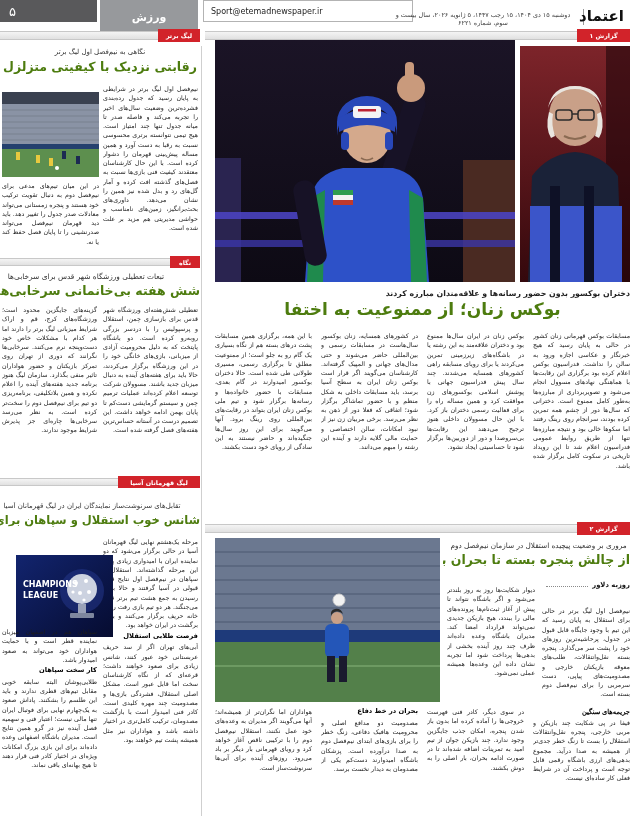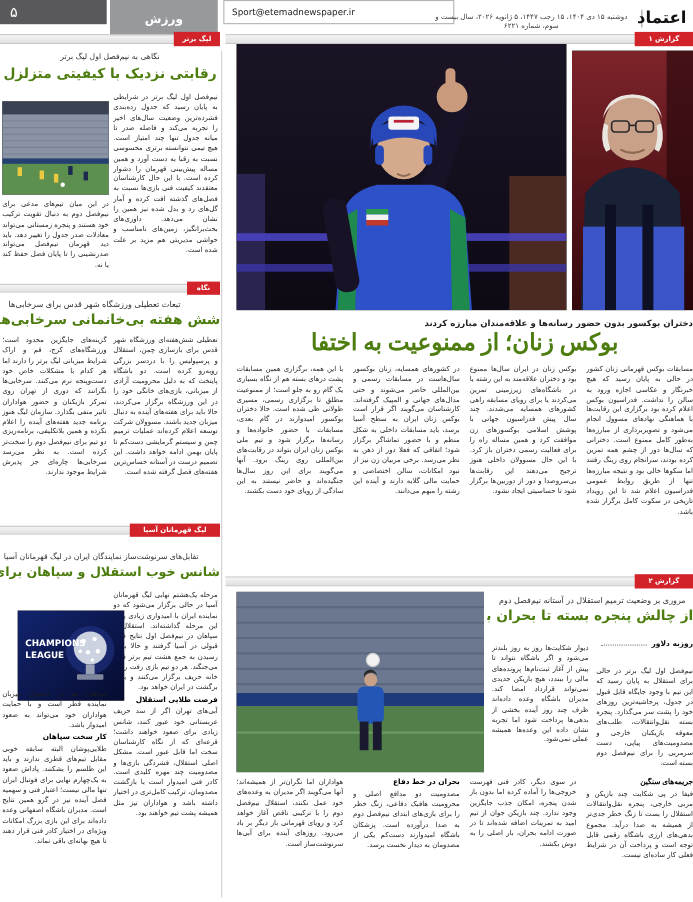--- a/index.html
+++ b/index.html
@@ -203,21 +203,21 @@
       <g stroke="#2a2a2a" stroke-width="1.5" fill="none">
         <rect x="36" y="64" width="16" height="10" rx="3"></rect>
         <rect x="58" y="64" width="16" height="10" rx="3"></rect>
         <line x1="52" y1="68" x2="58" y2="68"></line>
       </g>
       <path d="M44 90 q11 6 22 0" stroke="#8a6a52" stroke-width="2" fill="none"></path>
     </svg>
   </div>
 
   <div class="abs kick2" style="left:215px;top:289px;width:415px;text-align:right;">دختران بوکسور بدون حضور رسانه‌ها و علاقه‌مندان مبارزه کردند</div>
-  <div class="abs hl" style="left:215px;top:299px;width:415px;font-size:21px;font-family:Liberation Serif, serif;">بوکس زنان؛ از ممنوعیت به اختفا</div>
+  <div class="abs hl" style="left:215px;top:299px;width:415px;font-size:17px;">بوکس زنان؛ از ممنوعیت به اختفا</div>
 
   <div class="abs bt" style="left:533px;top:331px;width:97px;height:166px;">مسابقات بوکس قهرمانی زنان کشور در حالی به پایان رسید که هیچ خبرنگار و عکاسی اجازه ورود به سالن را نداشت. فدراسیون بوکس اعلام کرده بود برگزاری این رقابت‌ها با هماهنگی نهادهای مسوول انجام می‌شود و تصویربرداری از مبارزه‌ها به‌طور کامل ممنوع است. دخترانی که سال‌ها دور از چشم همه تمرین کرده بودند، سرانجام روی رینگ رفتند اما سکوها خالی بود و نتیجه مبارزه‌ها تنها از طریق روابط عمومی فدراسیون اعلام شد تا این رویداد تاریخی در سکوت کامل برگزار شده باشد.</div>
   <div class="abs bt" style="left:427px;top:331px;width:97px;height:166px;">بوکس زنان در ایران سال‌ها ممنوع بود و دختران علاقه‌مند به این رشته یا در باشگاه‌های زیرزمینی تمرین می‌کردند یا برای رویای مسابقه راهی کشورهای همسایه می‌شدند. چند سال پیش فدراسیون جهانی با پوشش اسلامی بوکسورهای زن موافقت کرد و همین مساله راه را برای فعالیت رسمی دختران باز کرد. با این حال مسوولان داخلی هنوز ترجیح می‌دهند این رقابت‌ها بی‌سروصدا و دور از دوربین‌ها برگزار شود تا حساسیتی ایجاد نشود.</div>
   <div class="abs bt" style="left:321px;top:331px;width:97px;height:166px;">در کشورهای همسایه، زنان بوکسور سال‌هاست در مسابقات رسمی و بین‌المللی حاضر می‌شوند و حتی مدال‌های جهانی و المپیک گرفته‌اند. کارشناسان می‌گویند اگر قرار است بوکس زنان ایران به سطح آسیا برسد، باید مسابقات داخلی به شکل منظم و با حضور تماشاگر برگزار شود؛ اتفاقی که فعلا دور از ذهن به نظر می‌رسد. برخی مربیان زن نیز از نبود امکانات، سالن اختصاصی و حمایت مالی گلایه دارند و آینده این رشته را مبهم می‌دانند.</div>
   <div class="abs bt" style="left:215px;top:331px;width:97px;height:166px;">با این همه، برگزاری همین مسابقات پشت درهای بسته هم از نگاه بسیاری یک گام رو به جلو است؛ از ممنوعیت مطلق تا برگزاری رسمی، مسیری طولانی طی شده است. حالا دختران بوکسور امیدوارند در گام بعدی، مسابقات با حضور خانواده‌ها و رسانه‌ها برگزار شود و تیم ملی بوکس زنان ایران بتواند در رقابت‌های بین‌المللی روی رینگ برود. آنها می‌گویند برای این روز سال‌ها جنگیده‌اند و حاضر نیستند به این سادگی از رویای خود دست بکشند.</div>
 
   <div class="abs gbar" style="left:205px;top:524px;width:425px;height:9px;"></div>
   <div class="abs rlabel" style="left:577px;top:522px;width:53px;height:13px;">
     <span>گزارش ۲</span>
   </div>
@@ -240,21 +240,21 @@
       <circle cx="122" cy="80" r="6" fill="#c9a088"></circle>
       <path d="M116 78 a7 7 0 0 1 12 -2 q-2 -6 -8 -5 q-5 1 -4 7 Z" fill="#2a2a2a"></path>
       <rect x="110" y="86" width="24" height="34" rx="6" fill="#2456b8"></rect>
       <rect x="112" y="118" width="8" height="26" fill="#1a1a2e"></rect>
       <rect x="124" y="118" width="8" height="26" fill="#1a1a2e"></rect>
       <circle cx="124" cy="62" r="6" fill="#f2f2f2"></circle>
       <circle cx="124" cy="62" r="6" fill="none" stroke="#cccccc"></circle>
     </svg>
   </div>
 
-  <div class="abs kick" style="left:447px;top:541px;width:183px;font-size:7.3px;">مروری بر وضعیت ترمیم استقلال در آستانه نیم‌فصل دوم</div>
+  <div class="abs kick" style="left:447px;top:541px;width:183px;font-size:7.3px;">مروری بر وضعیت پیچیده استقلال در سازمان نیم‌فصل دوم</div>
   <div class="abs hl" style="left:443px;top:552px;width:187px;font-size:12.5px;">از چالش پنجره بسته تا بحران بازیکن</div>
 
   <div class="abs" style="left:542px;top:581px;width:88px;">
     <div class="bylinerow">
       <span>روزبه دلاور</span>
       <span class="dots"></span>
     </div>
     <div class="bt" style="height:104px;">نیم‌فصل اول لیگ برتر در حالی برای استقلال به پایان رسید که این تیم با وجود جایگاه قابل قبول در جدول، پرحاشیه‌ترین روزهای خود را پشت سر می‌گذارد. پنجره بسته نقل‌وانتقالات، طلب‌های معوقه بازیکنان خارجی و مصدومیت‌های پیاپی، دست سرمربی را برای نیم‌فصل دوم بسته است.</div>
   </div>
   <div class="abs bt" style="left:447px;top:585px;width:88px;height:115px;">دیوار شکایت‌ها روز به روز بلندتر می‌شود و اگر باشگاه نتواند تا پیش از آغاز ثبت‌نام‌ها پرونده‌های مالی را ببندد، هیچ بازیکن جدیدی نمی‌تواند قرارداد امضا کند. مدیران باشگاه وعده داده‌اند ظرف چند روز آینده بخشی از بدهی‌ها پرداخت شود اما تجربه نشان داده این وعده‌ها همیشه عملی نمی‌شود.</div>

